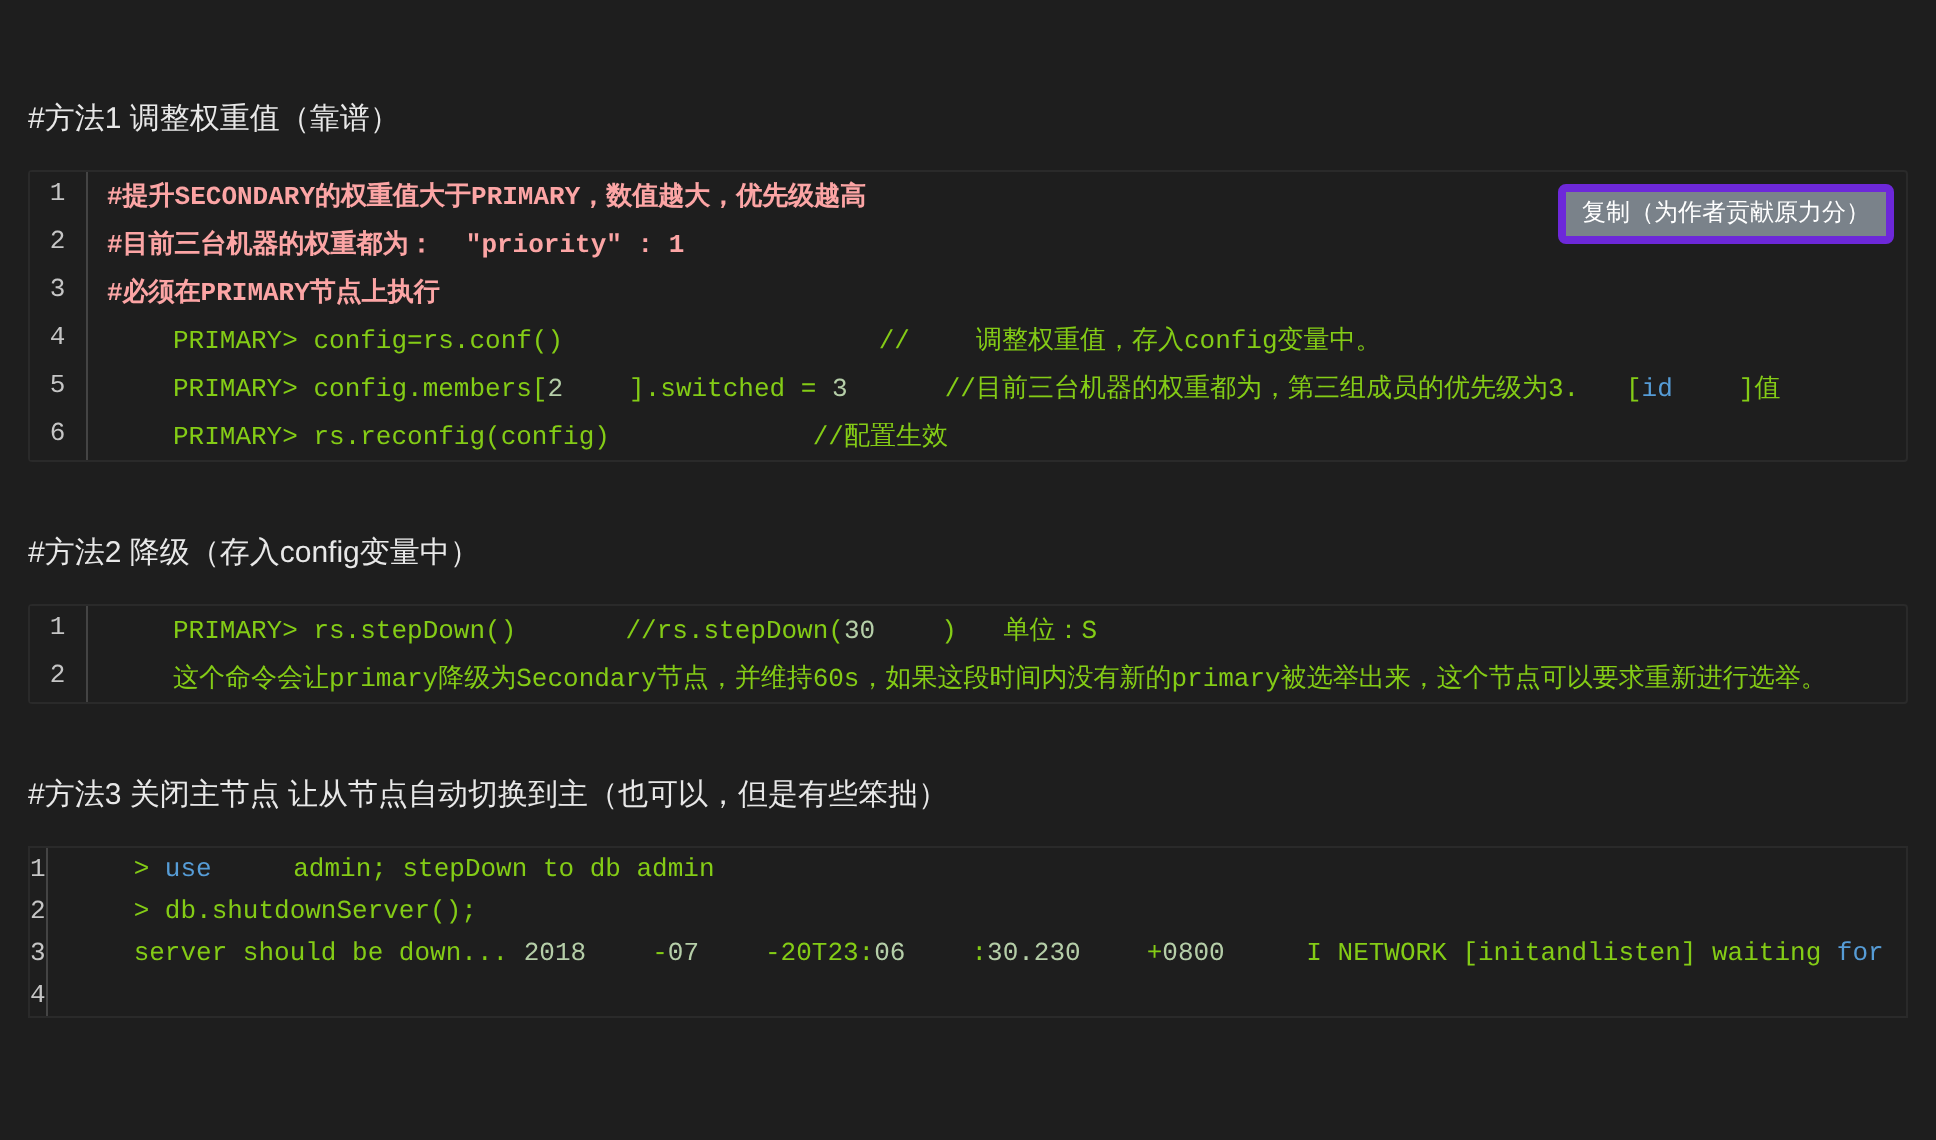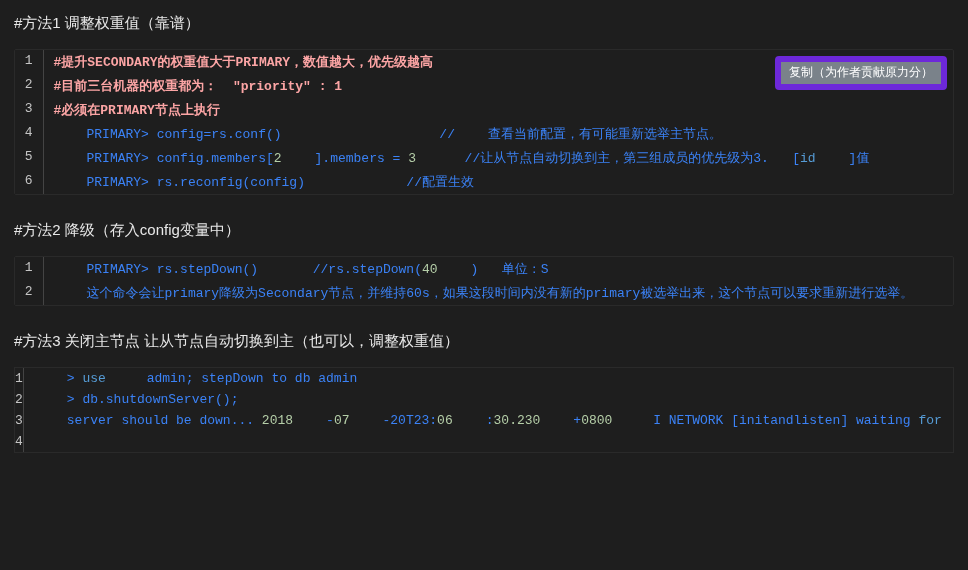--- a/index.html
+++ b/index.html
@@ -9,20 +9,21 @@
     font-family: "Microsoft YaHei", "PingFang SC", Arial, sans-serif;
     font-size: 13px;
     padding: 14px 14px 0 14px;
     width: 968px;
   }
   h3 {
     font-weight: 500;
     font-size: 15px;
     color: #e8e8e8;
     margin-bottom: 16px;
+    margin-top: 36px;
   }
   .codebox {
     position: relative;
     background: #1e1e1e;
     border: 1px solid #2a2a2a;
     border-radius: 2px;
     margin-bottom: 26px;
   }
   .codebox table {
     border-collapse: collapse;
@@ -43,28 +44,28 @@
   .codebox td.src {
     padding: 3px 10px;
     font-family: Consolas, "Courier New", monospace;
     font-size: 13px;
     color: #d4d4d4;
     white-space: pre;
   }
   .cm  { color: #fca5a5; font-weight: bold; }
   .kw  { color: #569cd6; font-family: Liberation Mono, monospace; }
   .num { color: #b5cea8; }
-  .pln { color: #3b82f6; padding-left: 33px; }
+  .pln { color: #84cc16; padding-left: 33px; }
   .copybtn {
     position: absolute;
     right: 6px;
     top: 6px;
     background: #7a828a;
     color: #fff;
-    border: 6px solid #6d28d9;
+    border: 4px solid #6d28d9;
     border-radius: 4px;
     padding: 3px 8px;
     font-size: 12px;
     cursor: pointer;
     line-height: 1.3;
   }
   .scrollwrap {
     overflow-x: scroll;
     overflow-y: hidden;
     margin-bottom: 0;
@@ -98,51 +99,51 @@
         <tr>
           <td class="ln">2</td>
           <td class="src"><span class="cm">#目前三台机器的权重都为：  "priority" : 1</span></td>
         </tr>
         <tr>
           <td class="ln">3</td>
           <td class="src"><span class="cm">#必须在PRIMARY节点上执行</span></td>
         </tr>
         <tr>
           <td class="ln">4</td>
-          <td class="src"><span class="pln">PRIMARY&gt; config=rs.conf()                </span><span class="pln">//</span><span class="pln">查看当前配置，有可能重新选举主节点。</span></td>
+          <td class="src"><span class="pln">PRIMARY&gt; config=rs.conf()                </span><span class="pln">//</span><span class="pln">调整权重值，存入config变量中。</span></td>
         </tr>
         <tr>
           <td class="ln">5</td>
-          <td class="src"><span class="pln">PRIMARY&gt; config.members[</span><span class="num">2</span><span class="pln">].members = </span><span class="num">3</span><span class="pln">  //让从节点自动切换到主，第三组成员的优先级为3.   [</span><span class="kw">id</span><span class="pln">]值</span></td>
+          <td class="src"><span class="pln">PRIMARY&gt; config.members[</span><span class="num">2</span><span class="pln">].switched = </span><span class="num">3</span><span class="pln">  //目前三台机器的权重都为，第三组成员的优先级为3.   [</span><span class="kw">id</span><span class="pln">]值</span></td>
         </tr>
         <tr>
           <td class="ln">6</td>
           <td class="src"><span class="pln">PRIMARY&gt; rs.reconfig(config)             //配置生效</span></td>
         </tr>
       </tbody>
   </table>
 </div>
 
 <h3>#方法2 降级（存入config变量中）</h3>
 <div class="codebox">
   <table>
     <tbody id="tb2">
         <tr>
           <td class="ln">1</td>
-          <td class="src"><span class="pln">PRIMARY&gt; rs.stepDown()       //rs.stepDown(</span><span class="num">40</span><span class="pln">)   单位：S</span></td>
+          <td class="src"><span class="pln">PRIMARY&gt; rs.stepDown()       //rs.stepDown(</span><span class="num">30</span><span class="pln">)   单位：S</span></td>
         </tr>
         <tr>
           <td class="ln">2</td>
           <td class="src"><span class="pln">这个命令会让primary降级为Secondary节点，并维持60s，如果这段时间内没有新的primary被选举出来，这个节点可以要求重新进行选举。</span></td>
         </tr>
       </tbody>
   </table>
 </div>
 
-<h3>#方法3 关闭主节点 让从节点自动切换到主（也可以，调整权重值）</h3>
+<h3>#方法3 关闭主节点 让从节点自动切换到主（也可以，但是有些笨拙）</h3>
 <div class="scrollwrap">
   <div class="codebox">
     <table>
       <tbody id="tb3">
           <tr>
             <td class="ln">1</td>
             <td class="src"><span class="pln">&gt; </span><span class="kw">use</span><span class="pln"> admin; stepDown to db admin</span></td>
           </tr>
           <tr>
             <td class="ln">2</td>

